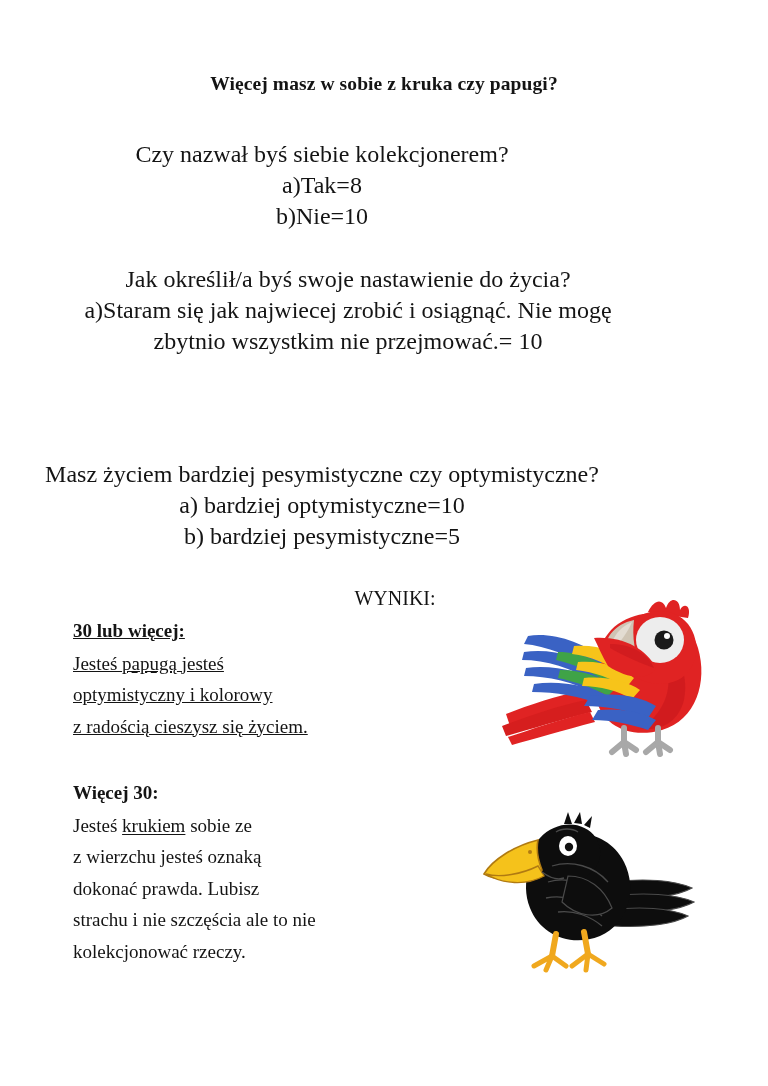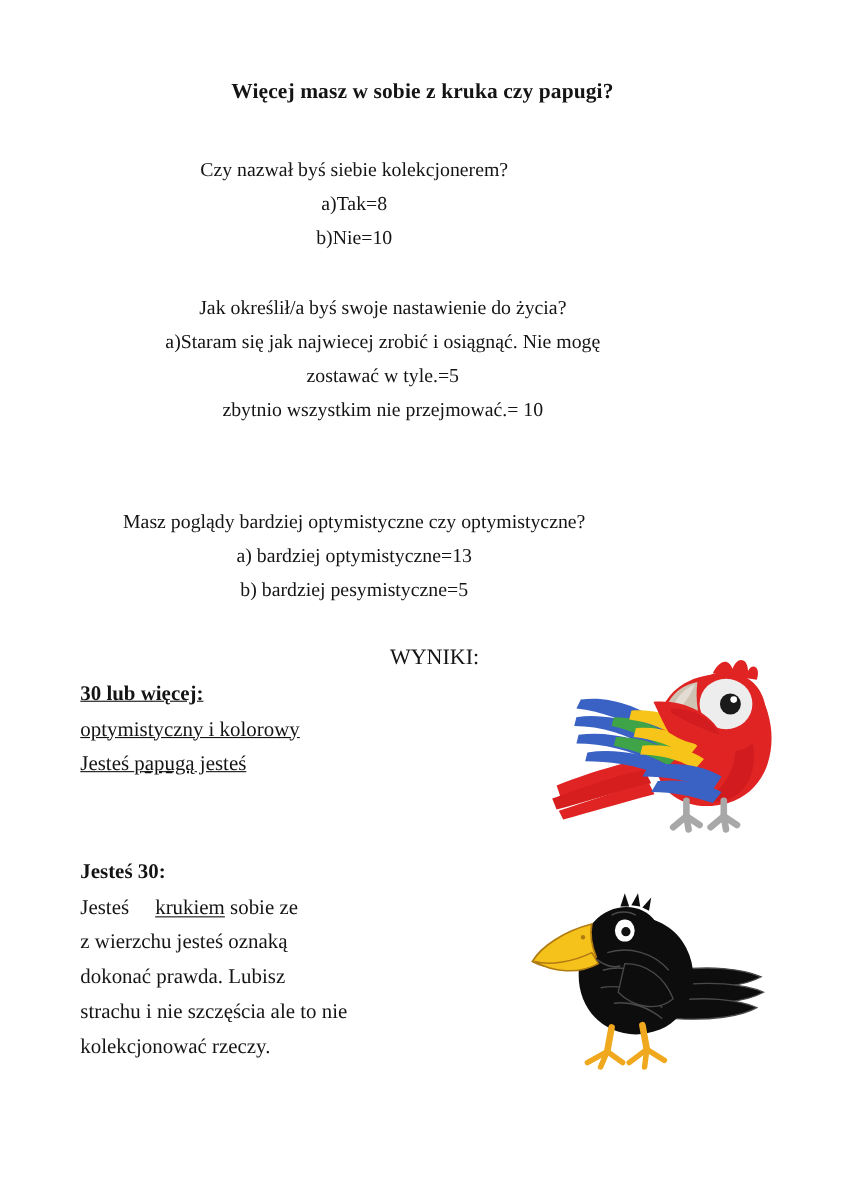--- a/index.html
+++ b/index.html
@@ -29,21 +29,21 @@
     font-weight: bold;
     letter-spacing: 0.1px;
   }
 
   
   .qblock {
     position: absolute;
     left: 0;
     width: 644px;
     text-align: center;
-    font-size: 18px;
+    font-size: 24px;
     line-height: 31px;
   }
   .qblock .q-prompt { display: block; }
   .qblock .q-opt { display: block; }
 
   #question-1 { top: 139px; }
   #question-2 { top: 264px; padding-left: 26px; }
   #question-3 { top: 459px; }
 
   
@@ -70,21 +70,21 @@
   #result-low  { top: 777px; }
 
   .result-block .result-label {
     display: block;
     font-weight: bold;
     margin-bottom: 1px;
   }
   .result-block .result-body { display: block; }
   .result-block .result-line { display: block; }
 
-  .u-solid { text-decoration: underline; text-underline-offset: 2px; margin-left: 19px; }
+  .u-solid { text-decoration: underline; text-underline-offset: 2px; }
   .u-dotted {
     text-decoration: underline;
     text-decoration-style: dashed;
     text-underline-offset: 2px;
   }
 
   
   .illus {
     position: absolute;
   }
@@ -111,42 +111,42 @@
 
   <div class="qblock" id="question-1">
     <span class="q-prompt">Czy nazwał byś siebie kolekcjonerem?</span>
     <span class="q-opt">a)Tak=8</span>
     <span class="q-opt">b)Nie=10</span>
   </div>
 
   <div class="qblock" id="question-2">
     <span class="q-prompt">Jak określił/a byś swoje nastawienie do życia?</span>
     <span class="q-opt">a)Staram się jak najwiecej zrobić i osiągnąć. Nie mogę</span>
-    <span class="q-opt">zostawać w tyle.=5</span>
     <span class="q-opt">zbytnio wszystkim nie przejmować.= 10</span>
   </div>
 
   <div class="qblock" id="question-3">
-    <span class="q-prompt">Masz poglądy bardziej optymistyczne czy optymistyczne?</span>
-    <span class="q-opt">a) bardziej optymistyczne=13</span>
+    <span class="q-prompt">Masz życiem bardziej pesymistyczne czy optymistyczne?</span>
+    <span class="q-opt">a) bardziej optymistyczne=10</span>
     <span class="q-opt">b) bardziej pesymistyczne=5</span>
   </div>
 
   <div class="results-heading">WYNIKI:</div>
 
   <div class="result-block" id="result-high">
     <span class="result-label">30 lub więcej:</span>
     <span class="result-body">
+      <span class="result-line"><span>Jesteś </span><span class="u-dotted">papugą</span><span> jesteś</span></span>
       <span class="result-line">optymistyczny i kolorowy</span>
-      <span class="result-line"><span>Jesteś </span><span class="u-dotted">papugą</span><span> jesteś</span></span>
+      <span class="result-line">z radością cieszysz się życiem.</span>
     </span>
   </div>
 
   <div class="result-block" id="result-low">
-    <span class="result-label">Jesteś 30:</span>
+    <span class="result-label">Więcej 30:</span>
     <span class="result-body">
       <span class="result-line"><span>Jesteś </span><span class="u-solid">krukiem</span><span> sobie ze</span></span>
       <span class="result-line">z wierzchu jesteś oznaką</span>
       <span class="result-line">dokonać prawda. Lubisz</span>
       <span class="result-line">strachu i nie szczęścia ale to nie</span>
       <span class="result-line">kolekcjonować rzeczy.</span>
     </span>
   </div>
 
   <div class="illus" id="parrot-illustration">

